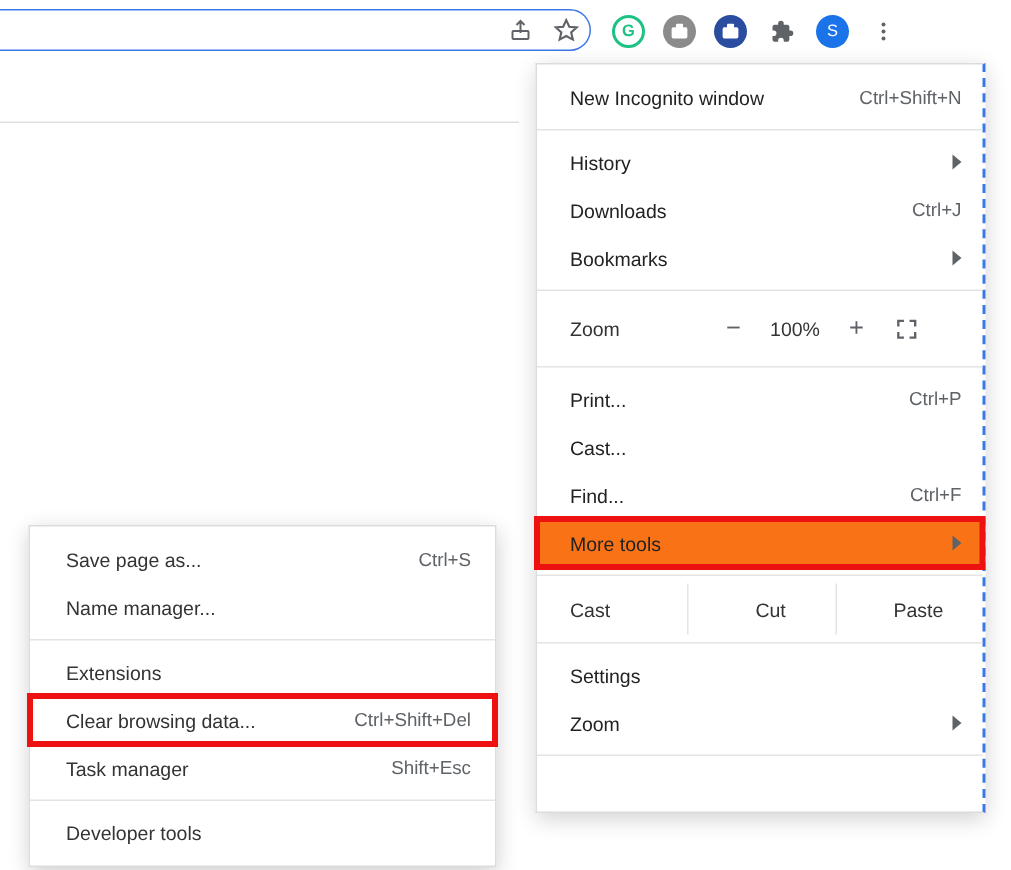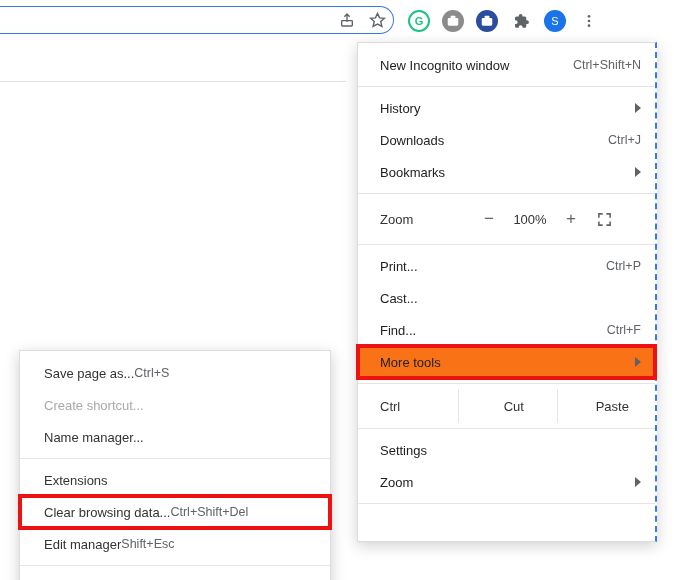--- a/index.html
+++ b/index.html
@@ -93,21 +93,21 @@
   .submenu {
     position:absolute;
     top: 350px;
     left: 19px;
     width: 312px;
     background:#fff;
     border:1px solid #dcdcdc;
     box-shadow: 0 4px 14px rgba(0,0,0,0.2);
     padding: 6px 0;
   }
-  .s-row{ height:32px; display:flex; align-items:center; padding:0 16px 0 24px; cursor:default;}
+  .s-row{ height:32px; display:flex; align-items:center; padding:0 16px 0 24px; justify-content:space-between; cursor:default;}
   .s-disabled{ color:#a9a9a9; }
   svg{ display:block; }
 </style>
 </head>
 <body>
 
 <div class="top-bar">
   <div class="addr">
     <span class="iconbtn">
       <svg width="16" height="16" viewBox="0 0 24 24" stroke="#5f6368" stroke-width="2" fill="none">
@@ -194,21 +194,21 @@
   <div class="m-row">
     <span class="m-label">Find...</span>
     <span class="m-short">Ctrl+F</span>
   </div>
   <div class="m-row hover-row hl-red">
     <span class="m-label">More tools</span>
     <span class="submenu-caret"></span>
   </div>
   <div class="sep"></div>
   <div class="edit-row">
-    <span class="elabel">Ctrl</span>
+    <span class="elabel">Cast</span>
     <span class="ebtn">Cut</span>
     <span class="ebtn">Paste</span>
   </div>
   <div class="sep"></div>
   <div class="m-row">
     <span class="m-label">Settings</span>
   </div>
   <div class="m-row">
     <span class="m-label">Zoom</span>
     <span class="submenu-caret"></span>
@@ -216,37 +216,34 @@
   <div class="sep"></div>
   <div class="m-row">
     
   </div>
 </div>
 
 <div class="submenu">
   <div class="s-row">
     <span>Save page as...</span>
     <span class="m-short">Ctrl+S</span>
-  </div>
-  <div class="s-row">
-    <span class="s-disabled">Create shortcut...</span>
   </div>
   <div class="s-row">
     <span>Name manager...</span>
   </div>
   <div class="sep"></div>
   <div class="s-row">
     <span>Extensions</span>
   </div>
   <div class="s-row hl-red">
     <span>Clear browsing data...</span>
     <span class="m-short">Ctrl+Shift+Del</span>
   </div>
   <div class="s-row">
-    <span>Edit manager</span>
+    <span>Task manager</span>
     <span class="m-short">Shift+Esc</span>
   </div>
   <div class="sep"></div>
   <div class="s-row">
     <span>Developer tools</span>
 
   </div>
 </div>
 
 </body></html>

